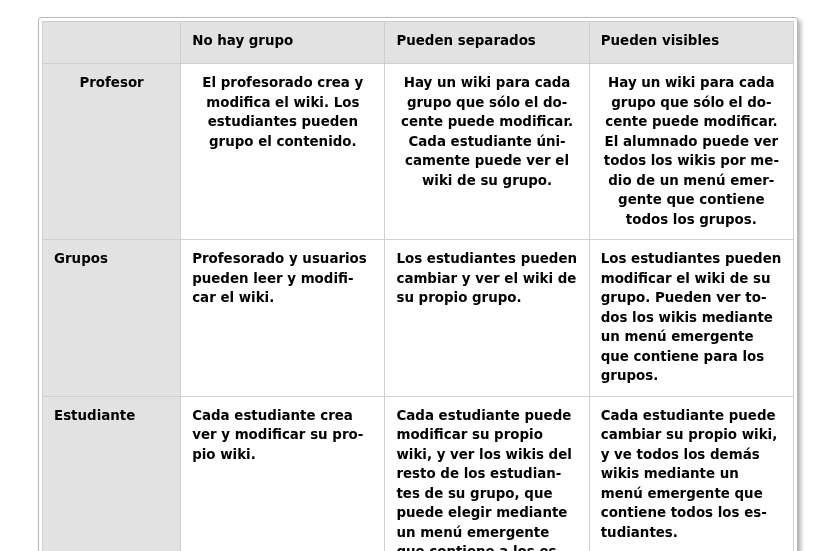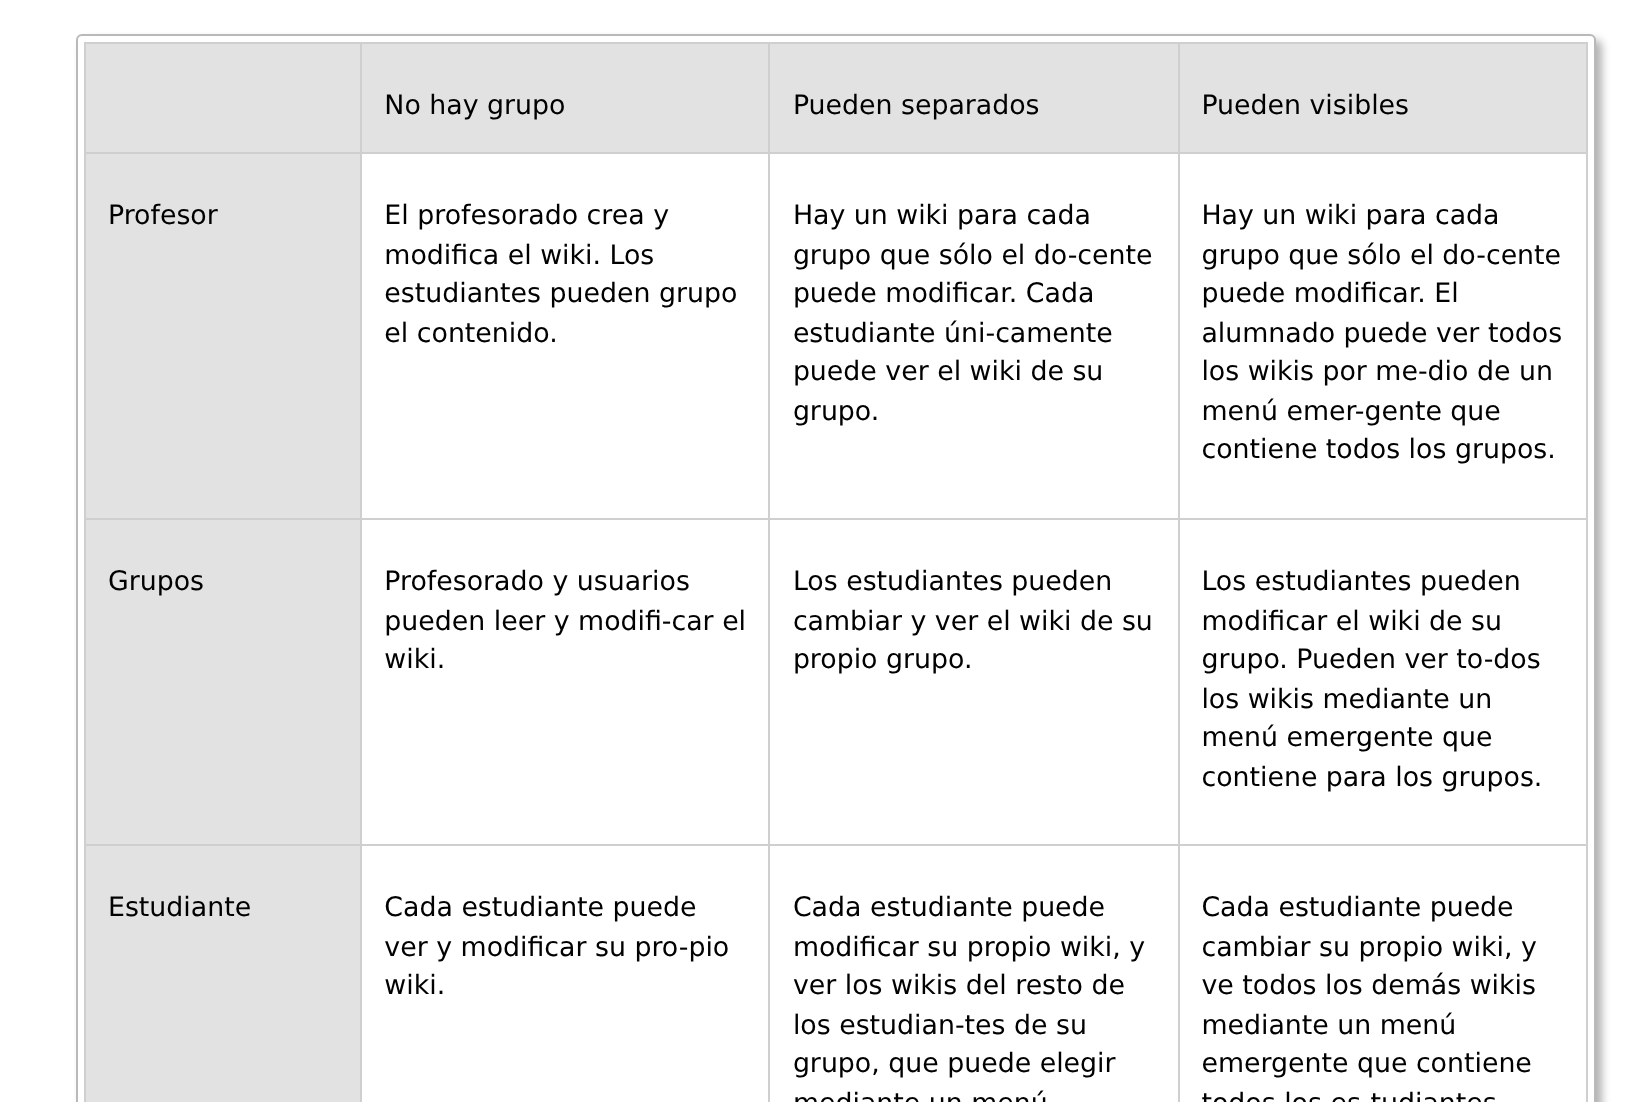--- a/index.html
+++ b/index.html
@@ -32,25 +32,25 @@
     padding: 3px;
   }
   table.grid {
     border-collapse: collapse;
     width: 100%;
     table-layout: fixed;
   }
   table.grid td, table.grid th {
     border: 1px solid #cfcfcf;
     vertical-align: top;
-    padding: 22px 11px 10px 11px;
+    padding: 9px 11px 10px 11px;
     font-size: 13.4px;
     line-height: 19.5px;
     color: #000000;
-    font-weight: normal;
+    font-weight: bold;
     text-align: left;
   }
   
   col.c0 { width: 138px; }
   col.c1 { width: 204px; }
   col.c2 { width: 204px; }
   col.c3 { width: 204px; }
 
   
   thead th {
@@ -66,21 +66,21 @@
     background: #e2e2e2;
   }
   
   td.rowhead {
     background: #e2e2e2;
     font-weight: bold;
     text-align: center;
     vertical-align: top;
     padding-top: 9px;
   }
-  tbody tr.r0 td { height: 150px; }
+  tbody tr.r0 td { height: 150px; text-align: center; }
   tbody tr.r1 td { height: 130px; }
   tbody tr.r2 td { height: 190px; }
   .cell-text {
     display: block;
     white-space: pre-line;
   }
 </style>
 </head>
 <body>
 
@@ -122,21 +122,21 @@
           <td>
               <span class="cell-text">Los estudiantes pueden cambiar y ver el wiki de su propio grupo.</span>
             </td>
           <td>
               <span class="cell-text">Los estudiantes pueden modificar el wiki de su grupo. Pueden ver to-dos los wikis mediante un menú emergente que contiene para los grupos.</span>
             </td>
         </tr>
         <tr class="r2">
           <td class="rowhead">Estudiante</td>
           <td>
-              <span class="cell-text">Cada estudiante puede ver y modificar su pro-pio wiki.</span>
+              <span class="cell-text">Cada estudiante crea ver y modificar su pro-pio wiki.</span>
             </td>
           <td>
               <span class="cell-text">Cada estudiante puede modificar su propio wiki, y ver los wikis del resto de los estudian-tes de su grupo, que puede elegir mediante un menú emergente que contiene a los es-tudiantes que forman el grupo.</span>
             </td>
           <td>
               <span class="cell-text">Cada estudiante puede cambiar su propio wiki, y ve todos los demás wikis mediante un menú emergente que contiene todos los es-tudiantes.</span>
             </td>
         </tr>
       </tbody>
     </table>

